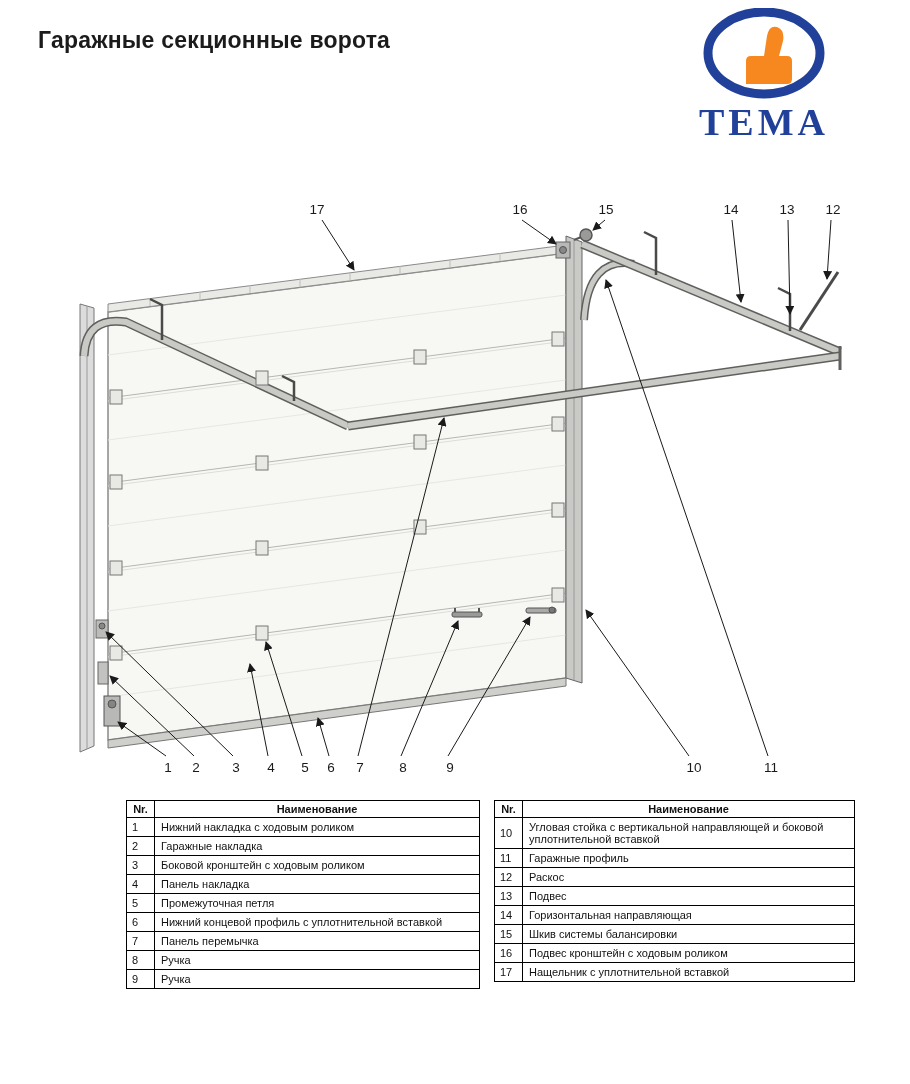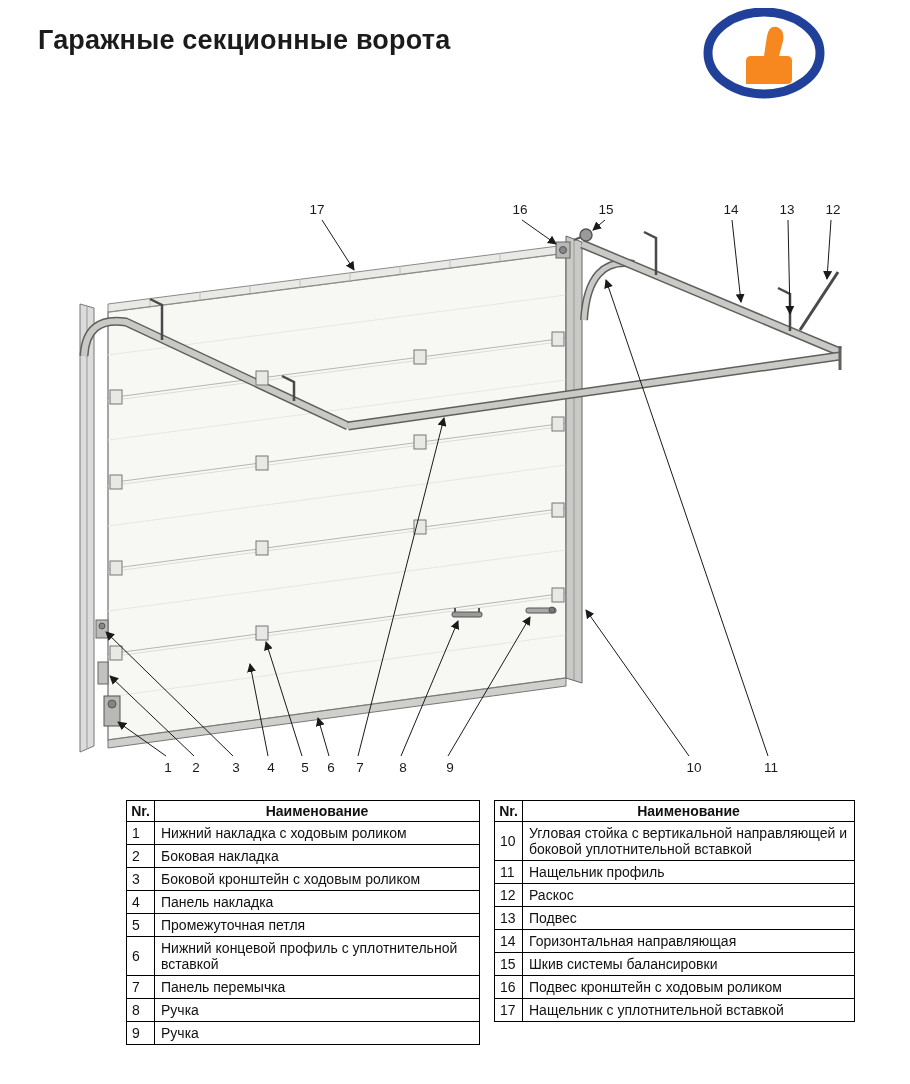--- a/index.html
+++ b/index.html
@@ -7,21 +7,21 @@
   body {
     width: 910px; height: 1084px;
     background: #ffffff;
     font-family: "Liberation Sans", sans-serif;
     position: relative;
     overflow: hidden;
     color: #111;
   }
   .title {
     position: absolute; left: 38px; top: 24px;
-    font-size: 27px; font-weight: bold; line-height: 32px;
+    font-size: 23px; font-weight: bold; line-height: 32px;
     color: #1b1b1b; letter-spacing: 0.2px;
   }
   .logo {
     position: absolute; left: 694px; top: 8px; width: 140px;
     text-align: center;
   }
   .logo-text {
     font-family: "Liberation Serif", serif;
     font-weight: bold; font-size: 38px; color: #20409a;
     letter-spacing: 4px; margin-top: -4px;
@@ -30,21 +30,21 @@
     position: absolute; left: 0; top: 180px; width: 910px; height: 620px;
   }
   text.callout {
     font-size: 13.5px; fill: #1a1a1a;
     font-family: "Liberation Sans", sans-serif;
     text-anchor: middle;
   }
   .tables { position: absolute; top: 800px; left: 0; width: 910px; height: 260px; }
   table.parts {
     border-collapse: collapse; position: absolute; top: 0;
-    font-size: 14px; color: #111; table-layout: fixed;
+    font-size: 11px; color: #111; table-layout: fixed;
   }
   table.left-t  { left: 126px; width: 354px; }
   table.right-t { left: 494px; width: 361px; }
   .parts th, .parts td { border: 1px solid #000; padding: 3px 6px; vertical-align: middle; }
   .parts th { font-weight: bold; text-align: center; padding: 2px 4px; height: 15px; }
   .parts td { height: 16px; }
   .parts .nr { width: 28px; }
   .parts td.nr { padding-left: 5px; }
 </style>
 </head>
@@ -52,20 +52,21 @@
 
 <div class="title">
   <div>Гаражные секционные ворота</div>
 </div>
 
 <div class="logo">
   <svg width="140" height="92" viewBox="0 0 140 92">
     <ellipse cx="70" cy="45" rx="56" ry="41" fill="none" stroke-width="9" stroke="#20409a"></ellipse>
     <path d="M52 76 L52 53 Q52 48 57 48 L70 48 L73 28 Q75 17 83 19 Q91 22 89 33 L85 48 L93 48 Q98 48 98 53 L98 71 Q98 76 93 76 Z" fill="#f6881f"></path>
   </svg>
+  <div class="logo-text">ТЕМА</div>
 </div>
 
 <div class="diagram">
 <svg width="910" height="620" viewBox="0 0 910 620">
   <defs>
     <marker id="arw" markerWidth="9" markerHeight="9" refX="8" refY="4.5" orient="auto">
       <path d="M0,0 L9,4.5 L0,9 Z" fill="#1a1a1a"></path>
     </marker>
   </defs>
 
@@ -246,21 +247,21 @@
         <th>Наименование</th>
       </tr>
     </thead>
     <tbody>
       <tr>
           <td class="nr">1</td>
           <td>Нижний накладка с ходовым роликом</td>
         </tr>
       <tr>
           <td class="nr">2</td>
-          <td>Боковая накладка</td>
+          <td>Гаражные накладка</td>
         </tr>
       <tr>
           <td class="nr">3</td>
           <td>Боковой кронштейн с ходовым роликом</td>
         </tr>
       <tr>
           <td class="nr">4</td>
           <td>Панель накладка</td>
         </tr>
       <tr>
@@ -293,21 +294,21 @@
         <th>Наименование</th>
       </tr>
     </thead>
     <tbody>
       <tr>
           <td class="nr">10</td>
           <td>Угловая стойка с вертикальной направляющей и боковой уплотнительной вставкой</td>
         </tr>
       <tr>
           <td class="nr">11</td>
-          <td>Нащельник профиль</td>
+          <td>Гаражные профиль</td>
         </tr>
       <tr>
           <td class="nr">12</td>
           <td>Раскос</td>
         </tr>
       <tr>
           <td class="nr">13</td>
           <td>Подвес</td>
         </tr>
       <tr>

